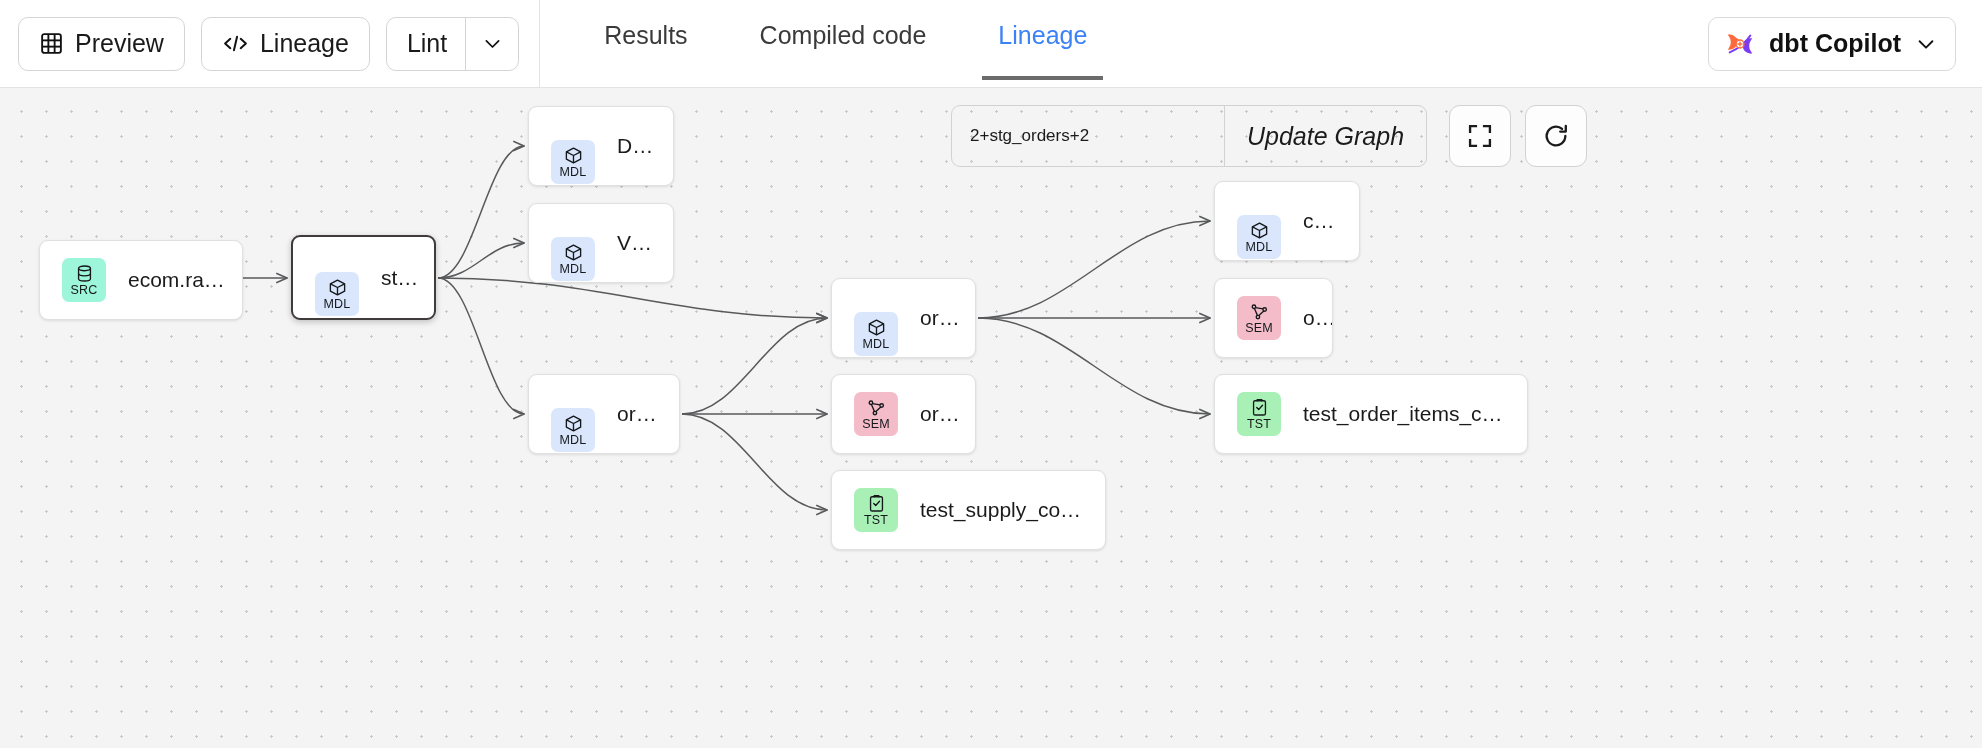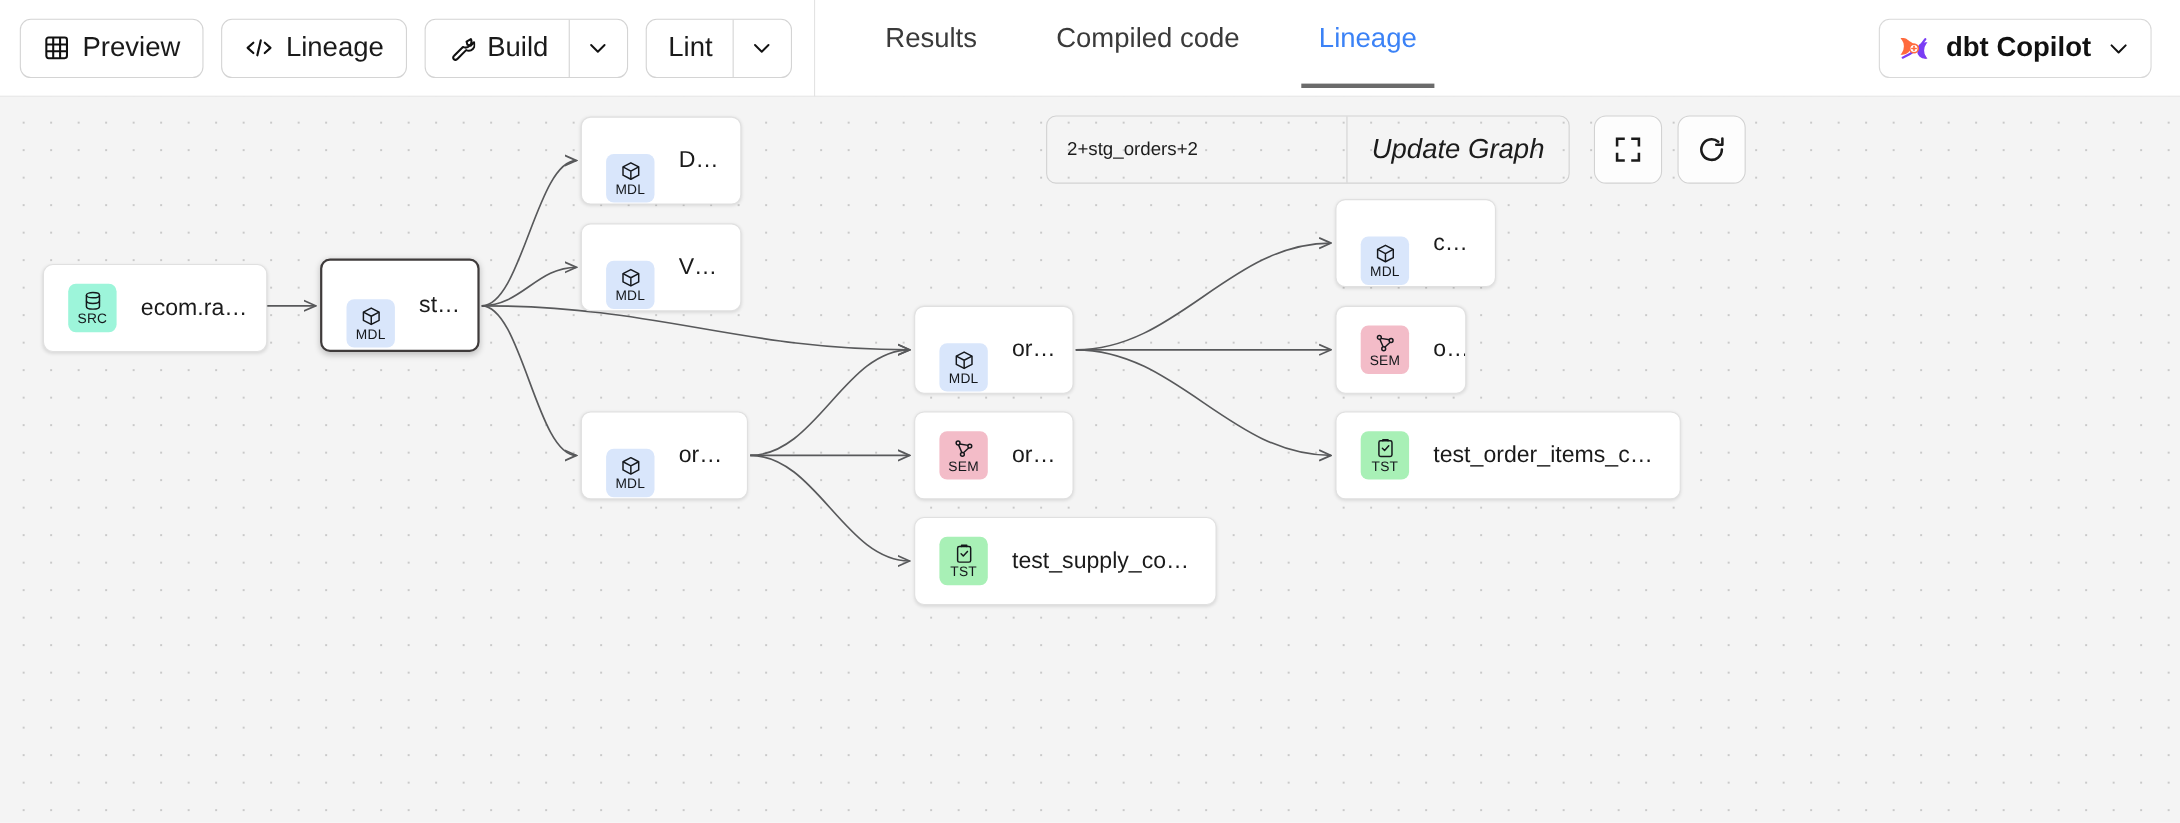--- a/index.html
+++ b/index.html
@@ -242,38 +242,20 @@
       <span class="ico">
         <svg width="27" height="25" viewBox="0 0 26 24" fill="none" stroke="#111" stroke-width="1.9" stroke-linecap="round" stroke-linejoin="round">
           <polyline points="8,7.5 3,12 8,16.5"></polyline>
           <polyline points="18,7.5 23,12 18,16.5"></polyline>
           <line x1="14.5" y1="5.5" x2="11.5" y2="18.5"></line>
         </svg>
       </span>
       <span>Lineage</span>
     </div>
 
-    <div class="split">
-      <div class="main">
-        <span class="ico">
-          <svg width="25" height="25" viewBox="0 0 24 24" fill="none" stroke="#111" stroke-width="1.8" stroke-linecap="round" stroke-linejoin="round">
-            <path d="M20.2 4.3a5.2 5.2 0 0 1-6.9 6.9L5.6 18.9a2 2 0 1 0 2.8 2.8l7.7-7.7a5.2 5.2 0 0 0 6.9-6.9l-3 3-2.8-.7-.7-2.8z"></path>
-          </svg>
-        </span>
-        <span>Build</span>
-      </div>
-      <div class="divider"></div>
-      <div class="caret">
-        <span class="ico">
-          <svg width="21" height="21" viewBox="0 0 24 24" fill="none" stroke="#111" stroke-width="2" stroke-linecap="round" stroke-linejoin="round">
-            <polyline points="5,9 12,16 19,9"></polyline>
-          </svg>
-        </span>
-      </div>
-    </div>
 
     <div class="split">
       <div class="main">
         <span>Lint</span>
       </div>
       <div class="divider"></div>
       <div class="caret">
         <span class="ico">
           <svg width="21" height="21" viewBox="0 0 24 24" fill="none" stroke="#111" stroke-width="2" stroke-linecap="round" stroke-linejoin="round">
             <polyline points="5,9 12,16 19,9"></polyline>

